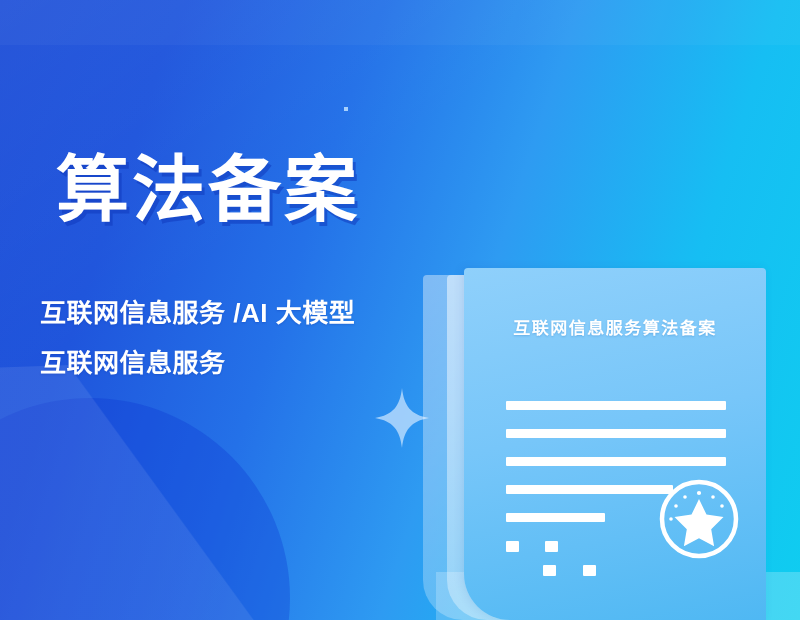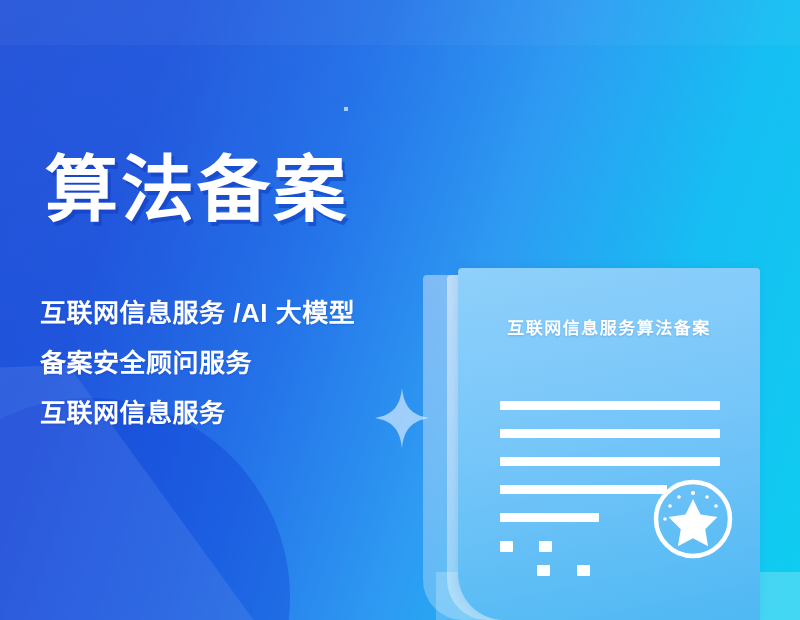--- a/index.html
+++ b/index.html
@@ -76,21 +76,21 @@
     top: 572px;
     width: 364px;
     height: 48px;
     background: rgba(255,255,255,0.22);
     pointer-events: none;
   }
 
   
   .headline {
     position: absolute;
-    left: 45px;
+    left: 56px;
     top: 152px;
     font-size: 73px;
     font-weight: 700;
     color: #ffffff;
     letter-spacing: 3px;
     line-height: 1.04;
     text-shadow: 3px 4px 0 rgba(16, 58, 190, 0.55);
     white-space: nowrap;
   }
 
@@ -153,21 +153,21 @@
   }
   .sheet-back1 {
     left: 27px;
     top: 13px;
     width: 240px;
     height: 345px;
     background: linear-gradient(160deg, rgba(255,255,255,0.50), rgba(255,255,255,0.30));
     border-radius: 4px 4px 0 40px;
   }
   .sheet-front {
-    left: 38px;
+    left: 44px;
     top: 6px;
     width: 302px;
     height: 352px;
     background: linear-gradient(168deg, #8FD0FB 0%, #77C6F9 45%, #4FB8F3 100%);
     border-radius: 4px 4px 0 46px;
     box-shadow: -2px 0 10px rgba(10, 50, 150, 0.10);
     overflow: hidden;
   }
 
   .doc-title {
@@ -231,21 +231,20 @@
   <div class="sheen"></div>
   <div class="circle-bl"></div>
   <div class="wedge"></div>
   <div class="band-bottom"></div>
   <div class="dot-speck"></div>
 
   <div class="headline">算法备案</div>
 
   <div class="sublines">
     <div class="subline">互联网信息服务 /AI 大模型</div>
-    <div class="subline">备案安全顾问服务</div>
     <div class="subline">互联网信息服务</div>
   </div>
 
   <div class="sparkle">
     <svg width="54" height="60" viewBox="0 0 54 60" aria-hidden="true">
       <path d="M27 0 C29 18 36 27 54 30 C36 33 29 42 27 60 C25 42 18 33 0 30 C18 27 25 18 27 0 Z" fill="#A9D4FC" opacity="0.92"></path>
     </svg>
   </div>
 
   <div class="doc-stack">

